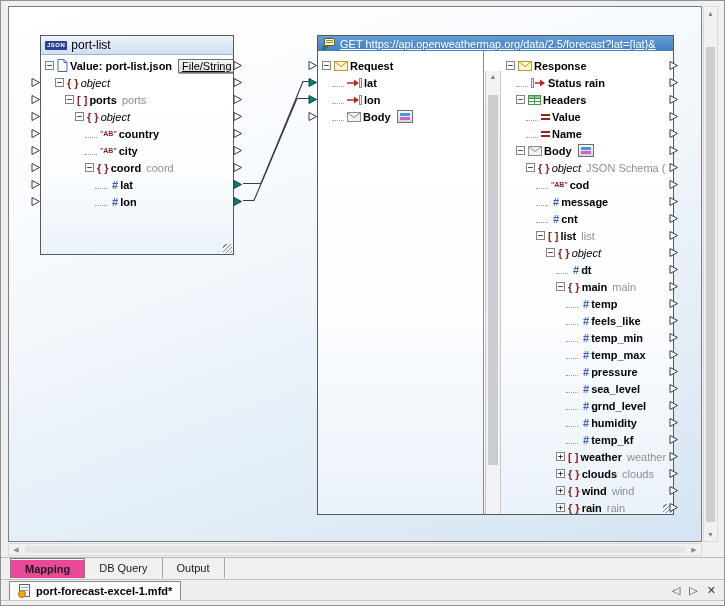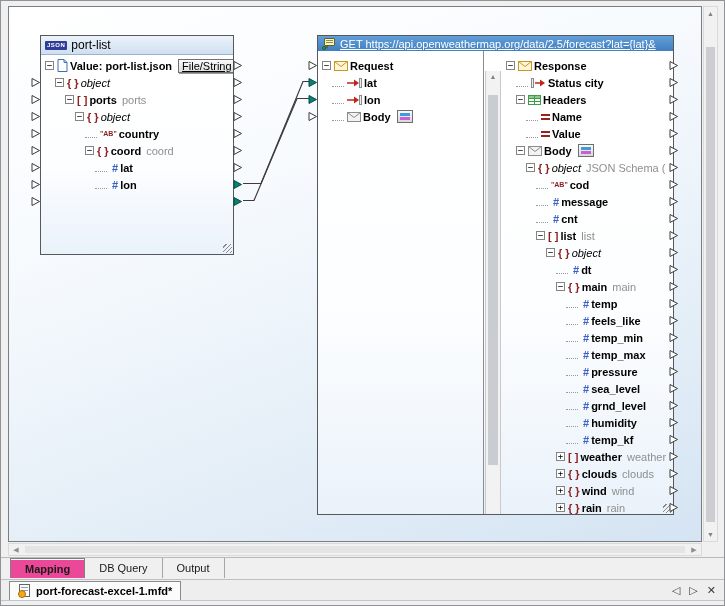--- a/index.html
+++ b/index.html
@@ -183,20 +183,27 @@
             <span class="lbl italic">object</span>
           </div>
           <div class="row" style="padding-left: 44px;">
             <span class="leader"></span>
             <span class="icn">
               <span class="sym ab">"AB"</span>
             </span>
             <span class="lbl">country</span>
           </div>
           <div class="row" style="padding-left: 44px;">
+            <span class="leader"></span>
+            <span class="icn">
+              <span class="sym ab">"AB"</span>
+            </span>
+            <span class="lbl">city</span>
+          </div>
+          <div class="row" style="padding-left: 44px;">
             <span class="exp">−</span>
             <span class="icn">
               <span class="sym maroon">{ }</span>
             </span>
             <span class="lbl">coord</span>
             <span class="ann">coord</span>
           </div>
           <div class="row" style="padding-left: 54px;">
             <span class="leader"></span>
             <span class="icn">
@@ -294,21 +301,21 @@
             </div>
             <div class="row" style="padding-left: 14px;">
               <span class="leader"></span>
               <span class="icn">
                 <svg width="15" height="10">
                   <rect x="0.5" y="0.5" width="2" height="9" fill="#EDEDF4" stroke="#8A8A8A"></rect>
                   <line x1="4" y1="5" x2="10" y2="5" stroke="#C0241B" stroke-width="1.5"></line>
                   <path d="M9 1.5 L14 5 L9 8.5 Z" fill="#C0241B"></path>
                 </svg>
               </span>
-              <span class="lbl">Status city</span>
+              <span class="lbl">Status rain</span>
             </div>
             <div class="row" style="padding-left: 14px;">
               <span class="exp">−</span>
               <span class="icn">
                 <svg width="13" height="10">
                   <rect x="0.5" y="0.5" width="12" height="9" fill="#fff" stroke="#3E9C47"></rect>
                   <rect x="0.5" y="0.5" width="12" height="3" fill="#8CC98F" stroke="#3E9C47"></rect>
                   <line x1="6.5" y1="0.5" x2="6.5" y2="9.5" stroke="#3E9C47"></line>
                   <line x1="0.5" y1="6.5" x2="12.5" y2="6.5" stroke="#3E9C47"></line>
                 </svg>
@@ -316,31 +323,31 @@
               <span class="lbl">Headers</span>
             </div>
             <div class="row" style="padding-left: 24px;">
               <span class="leader"></span>
               <span class="icn">
                 <svg width="9" height="8">
                   <rect x="0" y="1" width="9" height="2" fill="#9B2020"></rect>
                   <rect x="0" y="5" width="9" height="2" fill="#9B2020"></rect>
                 </svg>
               </span>
-              <span class="lbl">Name</span>
+              <span class="lbl">Value</span>
             </div>
             <div class="row" style="padding-left: 24px;">
               <span class="leader"></span>
               <span class="icn">
                 <svg width="9" height="8">
                   <rect x="0" y="1" width="9" height="2" fill="#9B2020"></rect>
                   <rect x="0" y="5" width="9" height="2" fill="#9B2020"></rect>
                 </svg>
               </span>
-              <span class="lbl">Value</span>
+              <span class="lbl">Name</span>
             </div>
             <div class="row" style="padding-left: 14px;">
               <span class="exp">−</span>
               <span class="icn">
                 <svg width="14" height="10">
                   <rect x="0.5" y="0.5" width="13" height="9" fill="#F3F3F3" stroke="#8C8C8C"></rect>
                   <path d="M0.5 0.5 L7 5.5 L13.5 0.5" fill="none" stroke="#8C8C8C"></path>
                 </svg>
               </span>
               <span class="lbl">Body</span>

